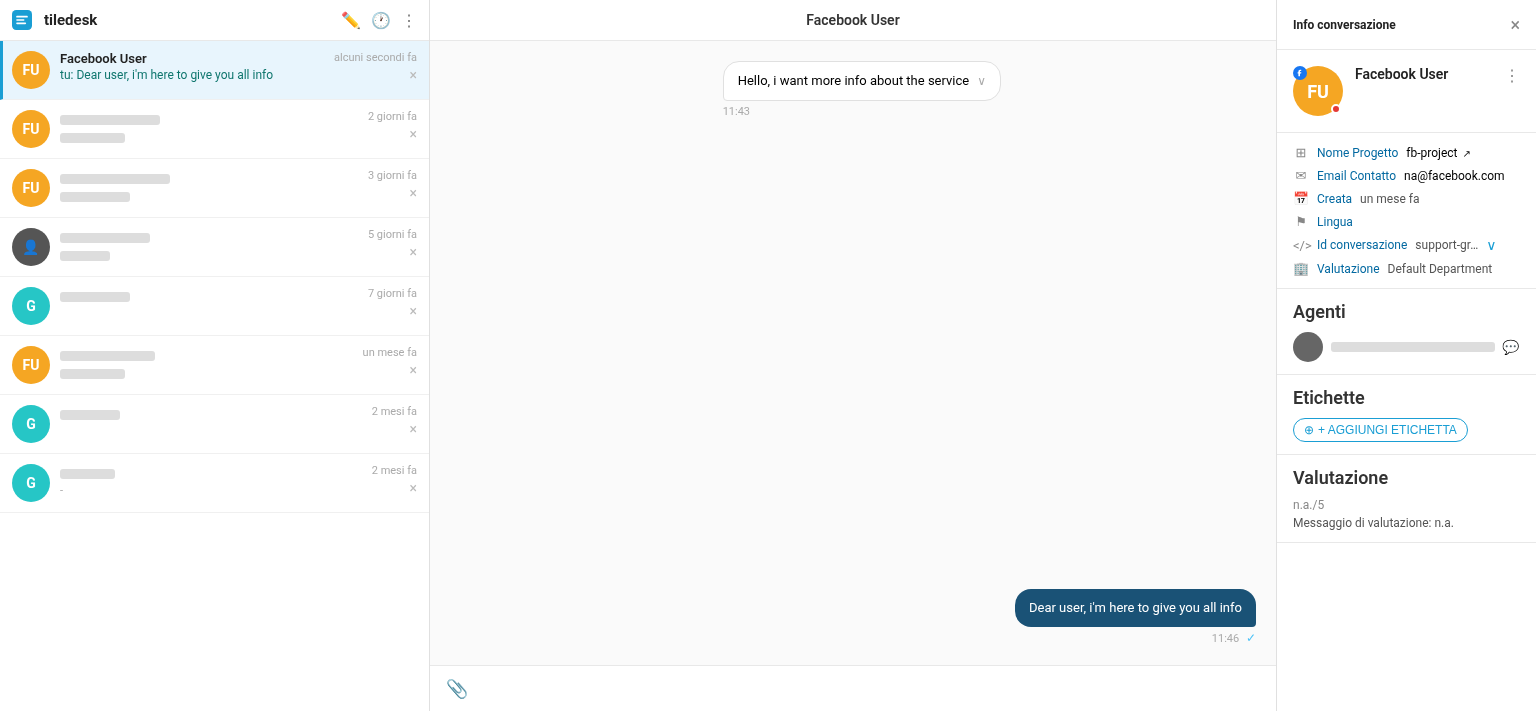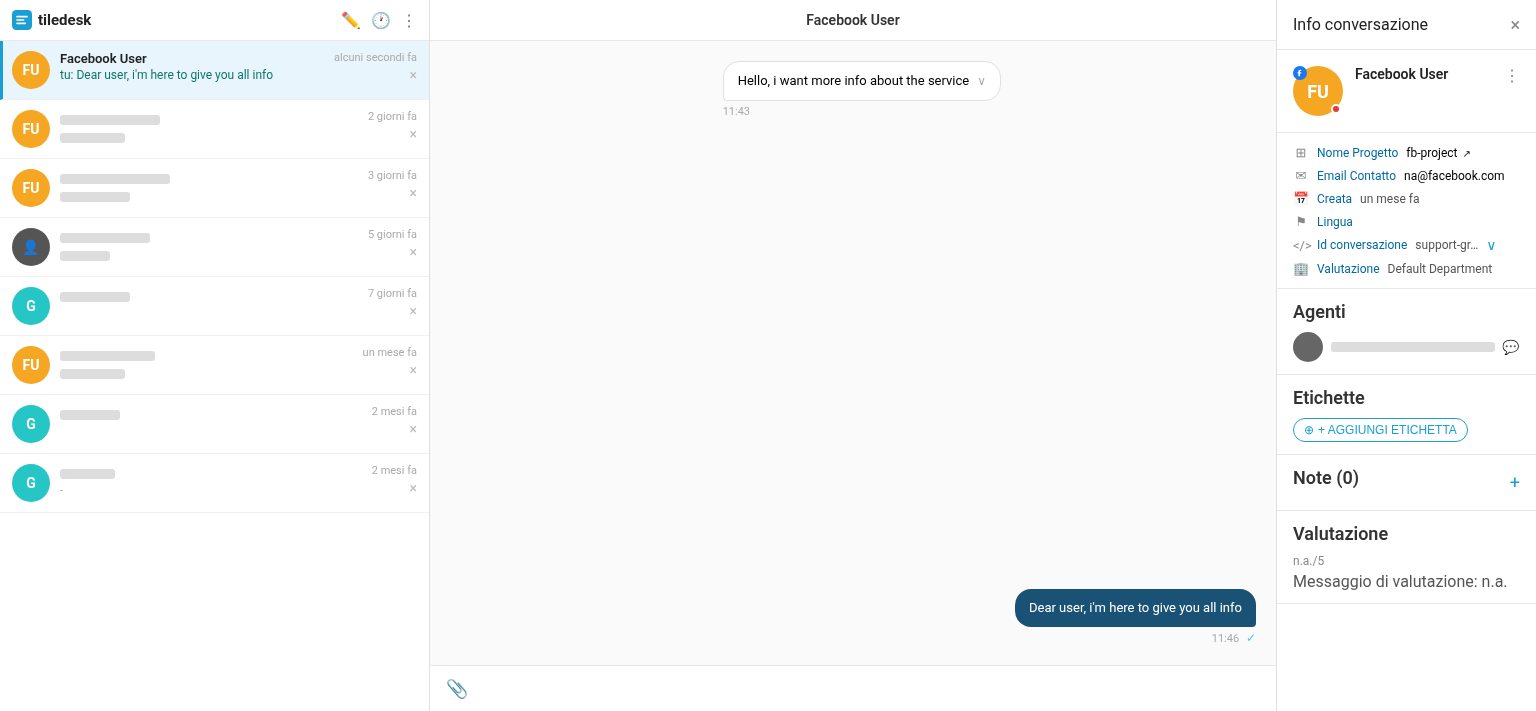--- a/index.html
+++ b/index.html
@@ -1,21 +1,21 @@
 <!DOCTYPE html>
 <html><head>
   <meta charset="utf-8">
   <style>
     * { box-sizing: border-box; margin: 0; padding: 0; }
     body { font-family: -apple-system, BlinkMacSystemFont, 'Segoe UI', Roboto, sans-serif; font-size: 13px; background: #f5f5f5; display: flex; height: 711px; overflow: hidden; }
 
     
     #sidebar { width: 430px; background: #fff; border-right: 1px solid #e0e0e0; display: flex; flex-direction: column; height: 100%; }
     #sidebar-header { display: flex; align-items: center; padding: 10px 12px; border-bottom: 1px solid #e8e8e8; background: #fff; }
-    #sidebar-logo { display: flex; align-items: center; gap: 6px; font-weight: 700; font-size: 15px; color: #222; flex: 1; }
+    #sidebar-logo { display: flex; align-items: center; gap: 12px; font-weight: 700; font-size: 15px; color: #222; flex: 1; }
     #sidebar-logo svg { width: 20px; height: 20px; }
     .header-icons { display: flex; gap: 10px; align-items: center; color: #777; }
     .header-icons span { cursor: pointer; font-size: 16px; }
 
     
     #conv-list { flex: 1; overflow-y: auto; }
     .conv-item { display: flex; align-items: flex-start; padding: 10px 12px; border-bottom: 1px solid #f0f0f0; cursor: pointer; position: relative; background: #fff; }
     .conv-item:first-child { background: #f0f9ff; border-left: 3px solid #1a9ed4; }
     .avatar { width: 38px; height: 38px; border-radius: 50%; display: flex; align-items: center; justify-content: center; font-weight: 700; font-size: 14px; color: #fff; flex-shrink: 0; margin-right: 10px; }
     .avatar-orange { background: #f5a623; }
@@ -44,21 +44,21 @@
     .dropdown-arrow { color: #aaa; font-size: 12px; }
     .chat-spacer { flex: 1; }
 
     #chat-input-area { padding: 12px 16px; background: #fff; border-top: 1px solid #e8e8e8; display: flex; align-items: center; gap: 10px; }
     #chat-input { flex: 1; border: none; outline: none; font-size: 13px; color: #555; background: transparent; }
     .attach-icon { color: #aaa; font-size: 18px; cursor: pointer; }
 
     
     #info-panel { width: 260px; background: #fff; border-left: 1px solid #e0e0e0; display: flex; flex-direction: column; height: 100%; overflow-y: auto; }
     #info-header { display: flex; align-items: center; justify-content: space-between; padding: 14px 16px; border-bottom: 1px solid #e8e8e8; }
-    #info-title { font-weight: 400; font-size: 16px; color: #222; }
+    #info-title { font-weight: 700; font-size: 12px; color: #222; }
     .close-btn { cursor: pointer; color: #888; font-size: 18px; }
     #info-user { display: flex; align-items: flex-start; padding: 16px; border-bottom: 1px solid #e8e8e8; gap: 12px; }
     .info-avatar { width: 50px; height: 50px; border-radius: 50%; background: #f5a623; display: flex; align-items: center; justify-content: center; color: #fff; font-weight: 700; font-size: 18px; position: relative; flex-shrink: 0; }
     .info-avatar-badge { position: absolute; top: 0; left: 0; width: 14px; height: 14px; background: #1877f2; border-radius: 50%; display: flex; align-items: center; justify-content: center; }
     .info-avatar-badge svg { width: 8px; height: 8px; fill: white; }
     .online-dot { position: absolute; bottom: 2px; right: 2px; width: 10px; height: 10px; background: #e53935; border-radius: 50%; border: 2px solid #fff; }
     .info-user-name { font-weight: 600; font-size: 14px; color: #222; flex: 1; }
     .info-menu-icon { color: #888; cursor: pointer; font-size: 16px; }
     #info-details { padding: 12px 16px; border-bottom: 1px solid #e8e8e8; display: flex; flex-direction: column; gap: 8px; }
     .info-row { display: flex; align-items: center; gap: 8px; font-size: 12px; color: #555; }
@@ -69,21 +69,21 @@
     .info-section { padding: 12px 16px; border-bottom: 1px solid #e8e8e8; }
     .info-section-title { font-weight: 600; font-size: 18px; color: #333; margin-bottom: 10px; }
     .agent-row { display: flex; align-items: center; gap: 8px; }
     .agent-avatar { width: 30px; height: 30px; border-radius: 50%; background: #888; overflow: hidden; }
     .agent-name-blur { flex: 1; height: 10px; background: #ddd; border-radius: 3px; }
     .agent-msg-icon { color: #aaa; font-size: 14px; cursor: pointer; }
     .add-tag-btn { background: #fff; border: 1px solid #1a9ed4; color: #1a9ed4; border-radius: 12px; padding: 4px 10px; font-size: 12px; cursor: pointer; display: flex; align-items: center; gap: 4px; }
     .note-row { display: flex; align-items: center; justify-content: space-between; }
     .note-add { color: #1a9ed4; font-size: 18px; cursor: pointer; }
     .rating-val { font-size: 12px; color: #888; margin-bottom: 4px; }
-    .rating-label { font-size: 16px; color: #888; }
+    .rating-label { font-size: 12px; color: #888; }
     .rating-label span { color: #555; }
     .dropdown-indicator { color: #1a9ed4; font-size: 14px; cursor: pointer; }
   </style>
 </head>
 <body>
 
 <div id="sidebar">
   <div id="sidebar-header">
     <div id="sidebar-logo">
       <svg viewBox="0 0 24 24" fill="none">
@@ -291,26 +291,20 @@
   </div>
 
   <div class="info-section">
     <div class="info-section-title">Etichette</div>
     <button class="add-tag-btn">
       <span>⊕</span>
       <span>+ AGGIUNGI ETICHETTA</span>
     </button>
   </div>
 
-  <div class="info-section">
-    <div class="note-row">
-      <span class="info-section-title">Note (0)</span>
-      <span class="note-add">+</span>
-    </div>
-  </div>
 
   <div class="info-section">
     <div class="info-section-title">Valutazione</div>
     <div class="rating-val">n.a./5</div>
     <div class="rating-label">
       <span>Messaggio di valutazione:</span>
       <span>n.a.</span>
     </div>
   </div>
 </div>

